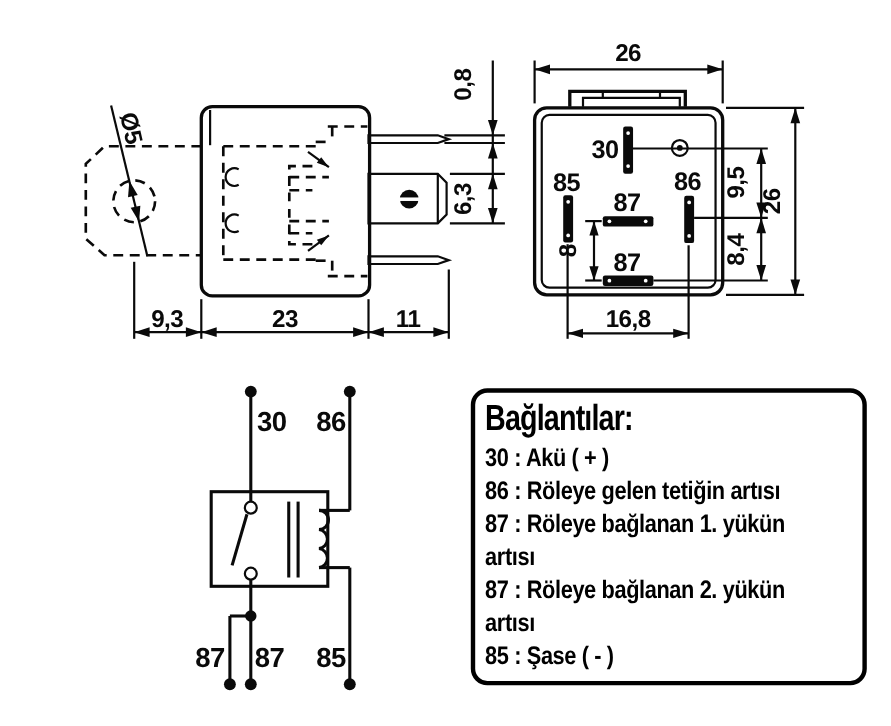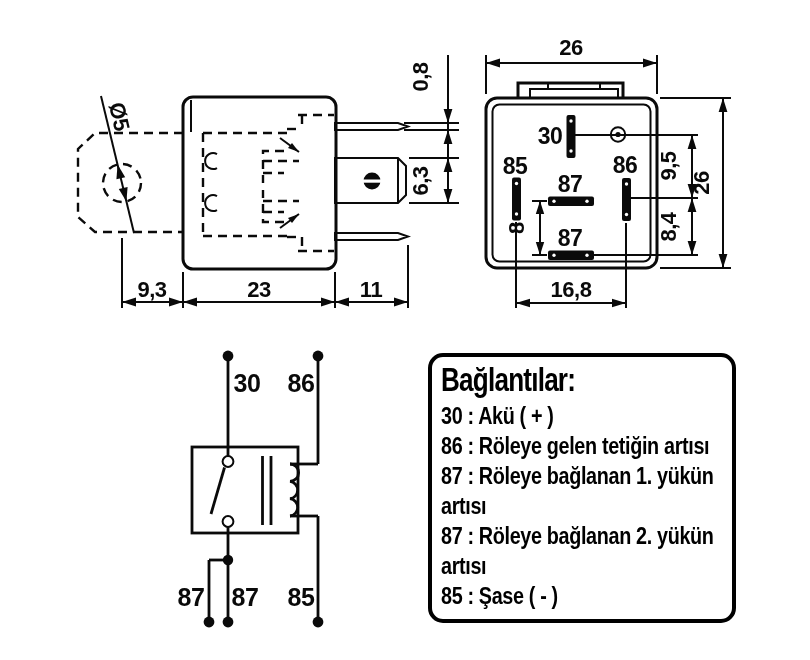--- a/index.html
+++ b/index.html
@@ -11,21 +11,21 @@
   .pinlabel{font-weight:bold;font-size:23px;letter-spacing:-0.5px;}
   .schlabel{font-weight:bold;font-size:25px;letter-spacing:-0.5px;}
   .ln{stroke:#0a0a0a;stroke-width:2;fill:none;}
   .outline{stroke:#0a0a0a;stroke-width:3;fill:none;}
   .outline2{stroke:#0a0a0a;stroke-width:2;fill:none;}
   .dash{stroke:#0a0a0a;stroke-width:2.4;fill:none;stroke-dasharray:9 6;}
   .wire{stroke:#0a0a0a;stroke-width:2.8;fill:none;}
   .arrow{fill:#0a0a0a;stroke:none;}
   .slot{fill:#0a0a0a;stroke:none;}
   
-  #legend{position:absolute;left:428px;top:353px;width:308px;height:270px;
+  #legend{position:absolute;left:428px;top:353px;width:360px;height:270px;
           border:4px solid #000;border-radius:15px;box-sizing:border-box;
           padding:2px 9px;overflow:hidden;background:#fff;}
   #legend-inner{transform:scaleX(0.86);transform-origin:0 0;width:404px;}
   #legend-title{font-size:33px;font-weight:bold;letter-spacing:-1px;line-height:42px;
                 transform:scaleX(0.92);transform-origin:0 0;white-space:pre;}
   .legend-item{font-size:23px;font-weight:bold;line-height:30px;white-space:pre;
                letter-spacing:-0.4px;}
 </style>
 </head>
 <body>

